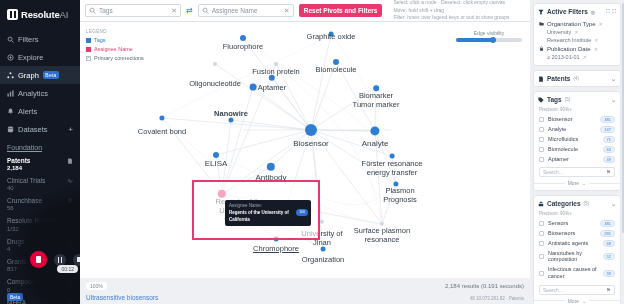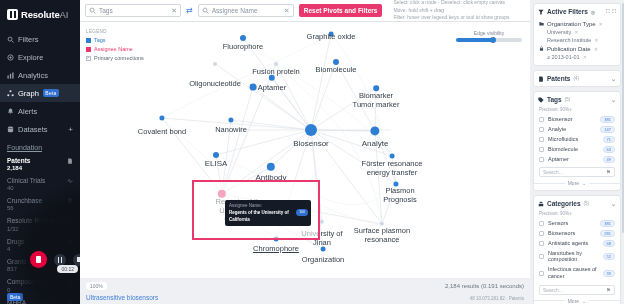--- a/index.html
+++ b/index.html
@@ -219,36 +219,36 @@
         </svg>
       <span>Filters</span>
     </div>
     <div class="nav-item">
       <svg class="nav-ico" viewBox="0 0 16 16" fill="none" stroke="#aeb8c4" stroke-width="2">
           <circle cx="8" cy="8" r="6"></circle>
           <circle cx="8" cy="8" r="1.5" fill="#aeb8c4"></circle>
         </svg>
       <span>Explore</span>
     </div>
+    <div class="nav-item active">
+      <svg class="nav-ico" viewBox="0 0 16 16" fill="#ffffff">
+          <circle cx="8" cy="3" r="2.4"></circle>
+          <circle cx="3" cy="12" r="2.4"></circle>
+          <circle cx="13" cy="12" r="2.4"></circle>
+        </svg>
+      <span>Graph</span>
+      <span class="badge-beta">Beta</span>
+    </div>
     <div class="nav-item">
       <svg class="nav-ico" viewBox="0 0 16 16" fill="#aeb8c4">
           <rect x="1" y="8" width="3" height="7"></rect>
           <rect x="6.5" y="4" width="3" height="11"></rect>
           <rect x="12" y="1" width="3" height="14"></rect>
         </svg>
       <span>Analytics</span>
-    </div>
-    <div class="nav-item active">
-      <svg class="nav-ico" viewBox="0 0 16 16" fill="#ffffff">
-          <circle cx="8" cy="3" r="2.4"></circle>
-          <circle cx="3" cy="12" r="2.4"></circle>
-          <circle cx="13" cy="12" r="2.4"></circle>
-        </svg>
-      <span>Graph</span>
-      <span class="badge-beta">Beta</span>
     </div>
     <div class="nav-item">
       <svg class="nav-ico" viewBox="0 0 16 16" fill="#aeb8c4">
           <path d="M8 1a4 4 0 00-4 4v3L2.5 11h11L12 8V5a4 4 0 00-4-4zM6.5 12.5a1.5 1.5 0 003 0z"></path>
         </svg>
       <span>Alerts</span>
     </div>
     <div class="nav-item">
       <svg class="nav-ico" viewBox="0 0 16 16" fill="#aeb8c4">
           <ellipse cx="8" cy="3.5" rx="6" ry="2.3"></ellipse>
@@ -480,21 +480,21 @@
 
     <div class="node" style="left:192px;top:56px;width:6.4px;height:6.4px;background:#2e7fd4"></div>
     <div class="node" style="left:173px;top:65px;width:6.8px;height:6.8px;background:#2e7fd4"></div>
     <div class="nlabel" style="left:192px;top:62px;">Aptamer</div>
 
     <div class="node" style="left:296px;top:66px;width:5.6px;height:5.6px;background:#2e7fd4"></div>
     <div class="nlabel" style="left:296px;top:70px;">Biomarker
 Tumor marker</div>
 
     <div class="node" style="left:151px;top:98px;width:5.2px;height:5.2px;background:#2e7fd4"></div>
-    <div class="nlabel" style="left:151px;top:104px;">Nanowire</div>
+    <div class="nlabel" style="left:151px;top:88px;font-weight:bold;">Nanowire</div>
 
     <div class="node" style="left:82px;top:96px;width:5.2px;height:5.2px;background:#2e7fd4"></div>
     <div class="nlabel" style="left:82px;top:106px;">Covalent bond</div>
 
     <div class="node" style="left:231px;top:108px;width:12px;height:12px;background:#2e7fd4"></div>
     <div class="nlabel big" style="left:231px;top:117px;">Biosensor</div>
 
     <div class="node" style="left:295px;top:109px;width:9.2px;height:9.2px;background:#2e7fd4"></div>
     <div class="nlabel big" style="left:295px;top:117px;">Analyte</div>
 

